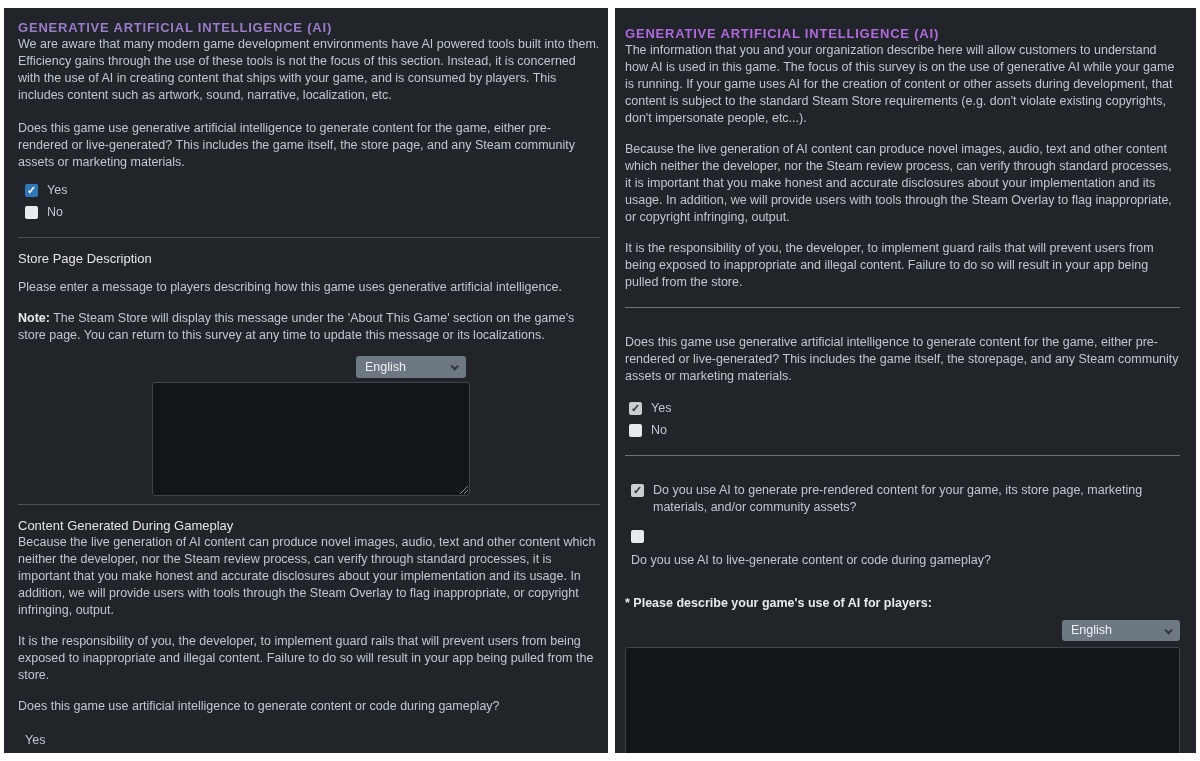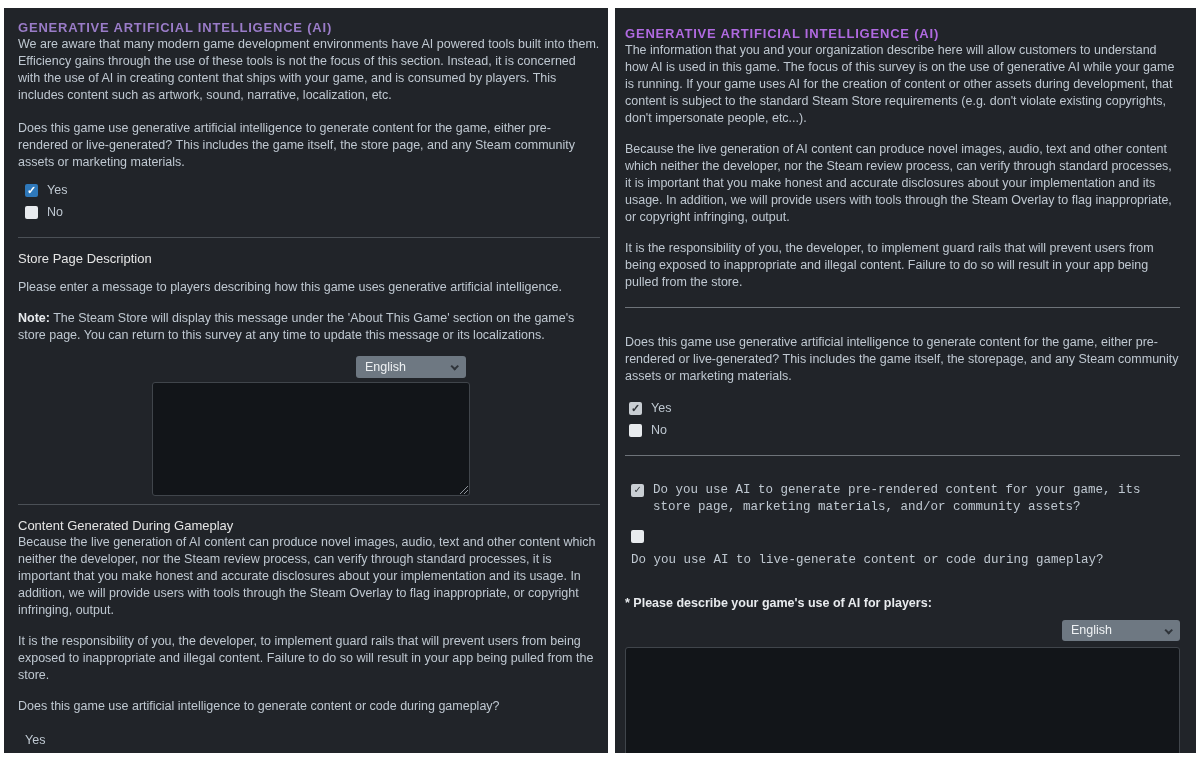--- a/index.html
+++ b/index.html
@@ -27,21 +27,21 @@
   .cb-row { display:flex; align-items:center; gap:9px; margin-left:7px; }
   .cb-row.first { margin-top:11px; }
   .cb-row + .cb-row { margin-top:5px; }
   .cb { width:13px; height:13px; border-radius:2px; background:#e8ebee; position:relative; flex:none; }
   .cb.checked::after { content:"\2713"; position:absolute; inset:0; display:flex; align-items:center;
                        justify-content:center; font-size:11px; font-weight:700; line-height:13px; }
   .cb-blue.checked { background:#2e78ba; } .cb-blue.checked::after { color:#ffffff; }
   .cb-gray.checked { background:#c9ced3; } .cb-gray.checked::after { color:#2f3338; }
   .cb-label { color:#bfc8d1; }
 
-  .cb-row-long { display:flex; align-items:flex-start; gap:9px; margin-left:6px;font-family:Liberation Mono, monospace; }
+  .cb-row-long { display:flex; align-items:flex-start; gap:9px; margin-left:6px; }
   .cb-row-long .cb { margin-top:2px; }
   .cb-row-long .cb-label { flex:1; }
 
   .input-block { width:452px; display:flex; flex-direction:column; margin-top:12px; }
   .dropdown { height:22px; display:flex; align-items:center; justify-content:space-between;
               padding:0 9px; background:#6e7882; border-radius:3px; color:#eef1f3;
               font-size:12.5px; cursor:pointer; }
   .dropdown .chev { width:6px; height:6px; border-right:2px solid #2f343a; border-bottom:2px solid #2f343a;
                     transform:rotate(45deg) translateY(-1px); }
   .input-block .dropdown { width:110px; align-self:flex-end; margin-right:4px; margin-bottom:4px; }

